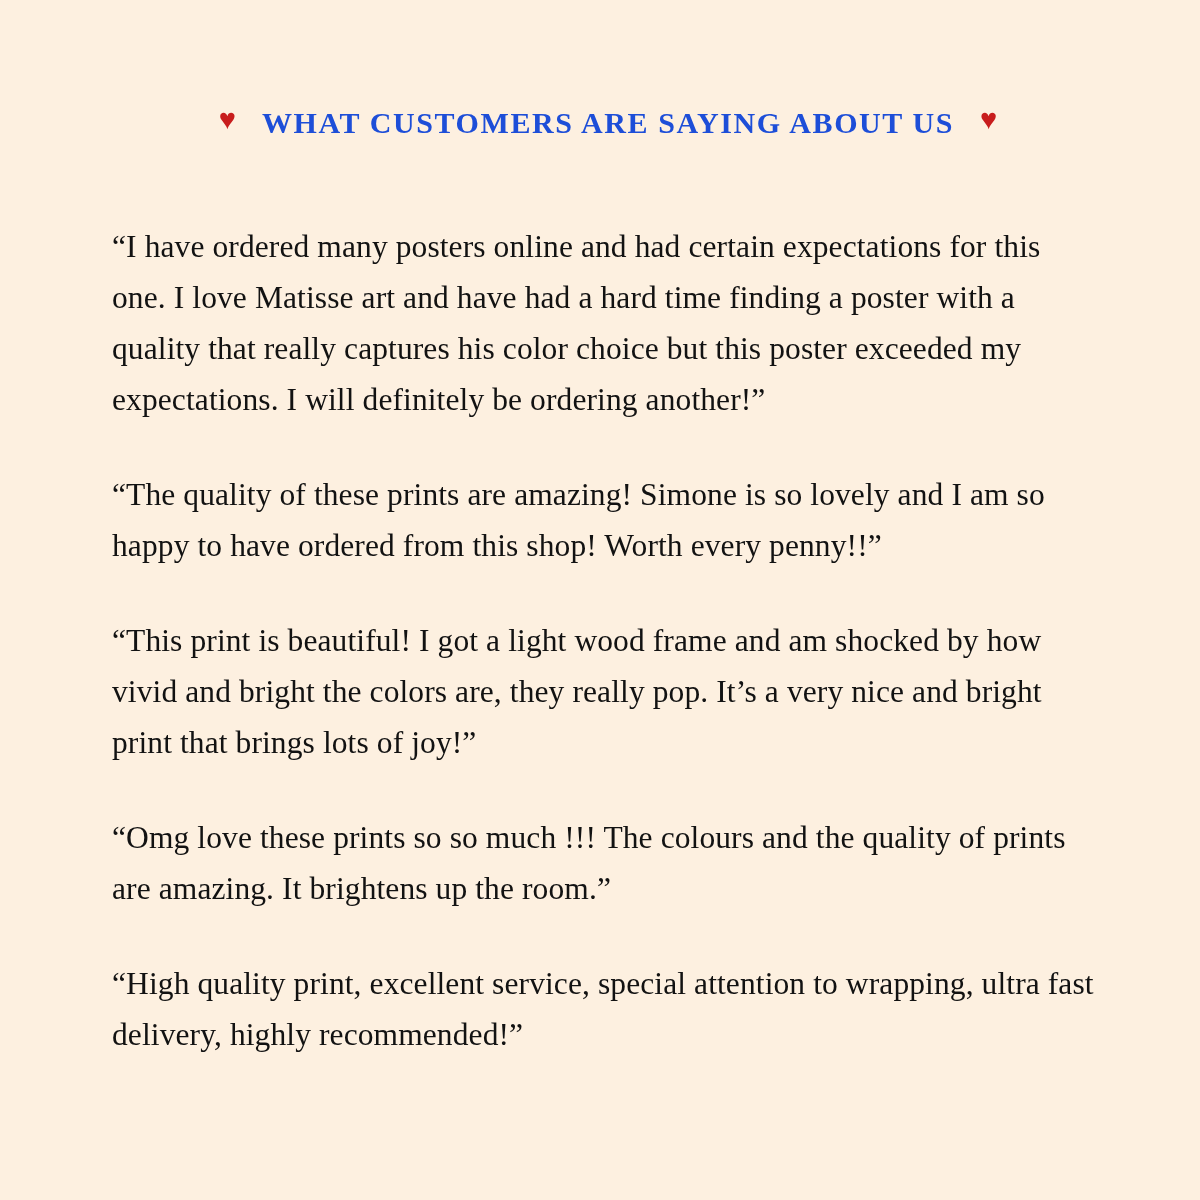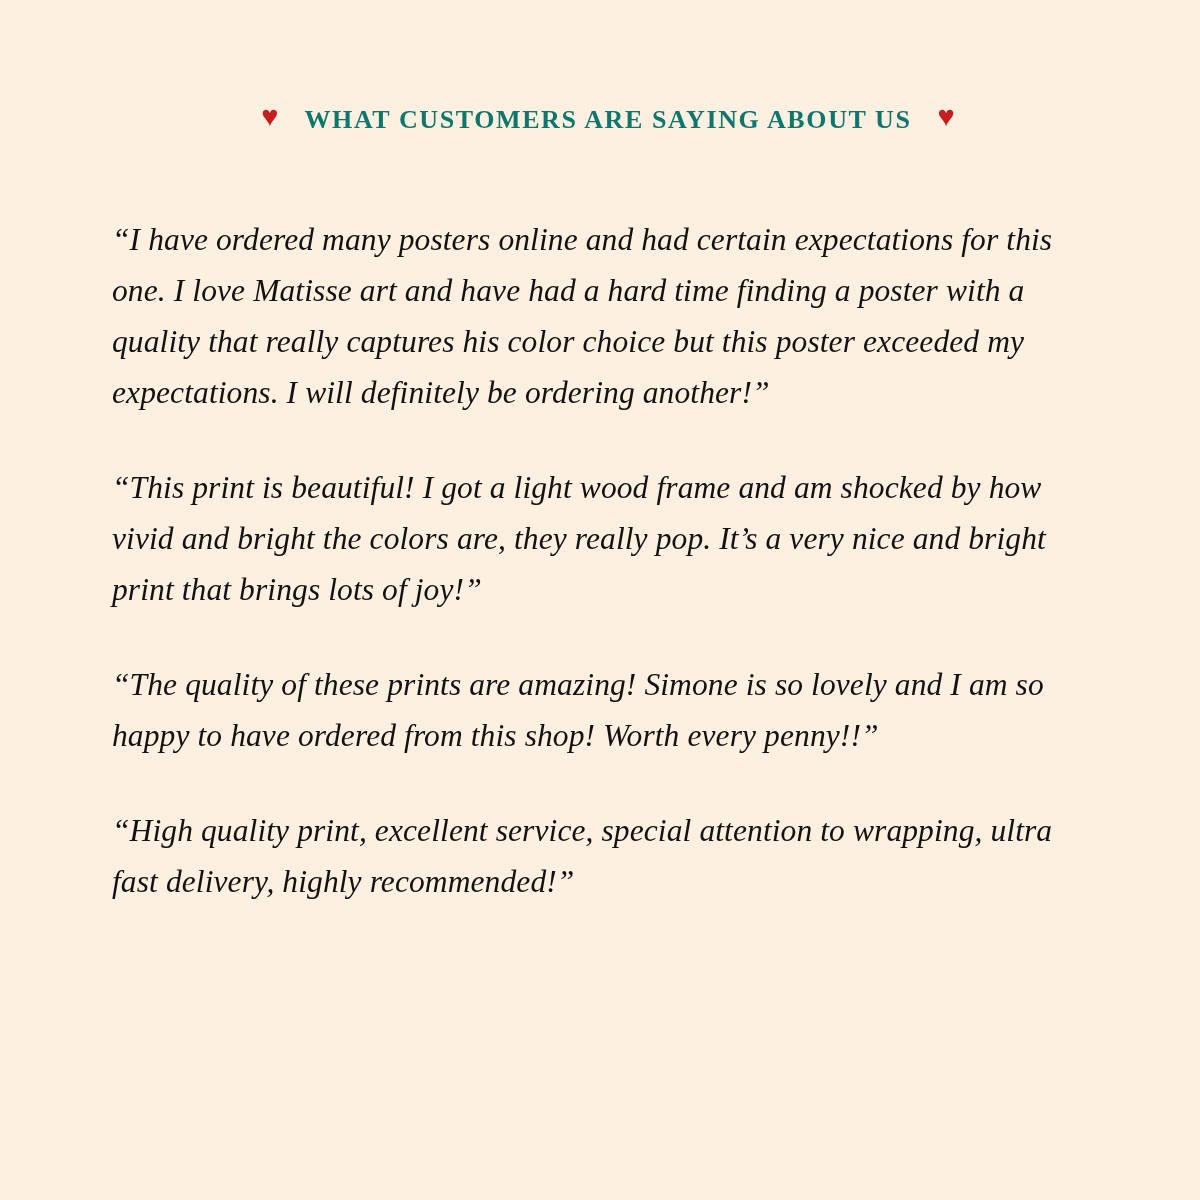--- a/index.html
+++ b/index.html
@@ -24,39 +24,38 @@
   .heading-row {
     display: flex;
     align-items: center;
     justify-content: center;
     gap: 26px;
     margin: 0;
     padding: 0 0 0 4px;
   }
   .heading-text {
     font-family: "Liberation Serif", "DejaVu Serif", serif;
-    font-size: 26px;
+    font-size: 30px;
     font-weight: 700;
     letter-spacing: 1.6px;
     text-transform: uppercase;
-    color: #0f766e;
+    color: #1d4ed8;
     white-space: nowrap;
     line-height: 1.1;
     margin-top: 28px;
   }
   .heart {
     font-size: 29px;
     line-height: 1;
     color: #c81d1d;
     position: relative;
     top: 1px;
   }
   .testimonials {
     margin-top: 62px;
-    font-style: italic;
   }
   .quote {
     font-size: 31.5px;
     line-height: 1.62;
     color: #121212;
     margin: 0 0 44px 0;
     letter-spacing: 0.1px;
     max-width: 1000px;
     text-align: left;
   }
@@ -70,18 +69,19 @@
 <div class="page">
 
   <div class="heading-row">
     <span class="heart">♥</span>
     <h1 class="heading-text">What Customers Are Saying About Us</h1>
     <span class="heart">♥</span>
   </div>
 
   <div class="testimonials">
     <p class="quote">“I have ordered many posters online and had certain expectations for this one. I love Matisse art and have had a hard time finding a poster with a quality that really captures his color choice but this poster exceeded my expectations. I will definitely be ordering another!”</p>
+    <p class="quote">“The quality of these prints are amazing! Simone is so lovely and I am so happy to have ordered from this shop! Worth every penny!!”</p>
     <p class="quote">“This print is beautiful! I got a light wood frame and am shocked by how vivid and bright the colors are, they really pop. It’s a very nice and bright print that brings lots of joy!”</p>
-    <p class="quote">“The quality of these prints are amazing! Simone is so lovely and I am so happy to have ordered from this shop! Worth every penny!!”</p>
+    <p class="quote">“Omg love these prints so so much !!! The colours and the quality of prints are amazing. It brightens up the room.”</p>
     <p class="quote">“High quality print, excellent service, special attention to wrapping, ultra fast delivery, highly recommended!”</p>
   </div>
 
 </div>
 
 </body></html>

